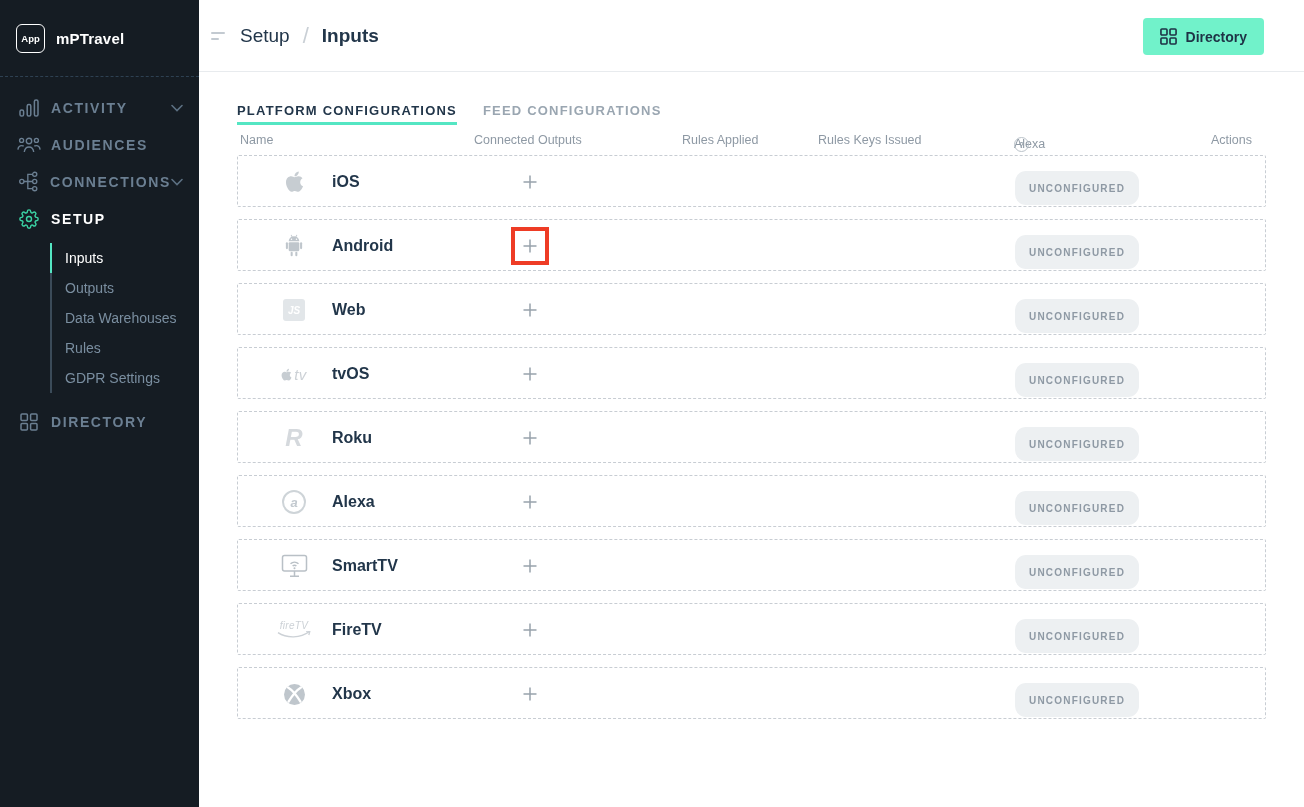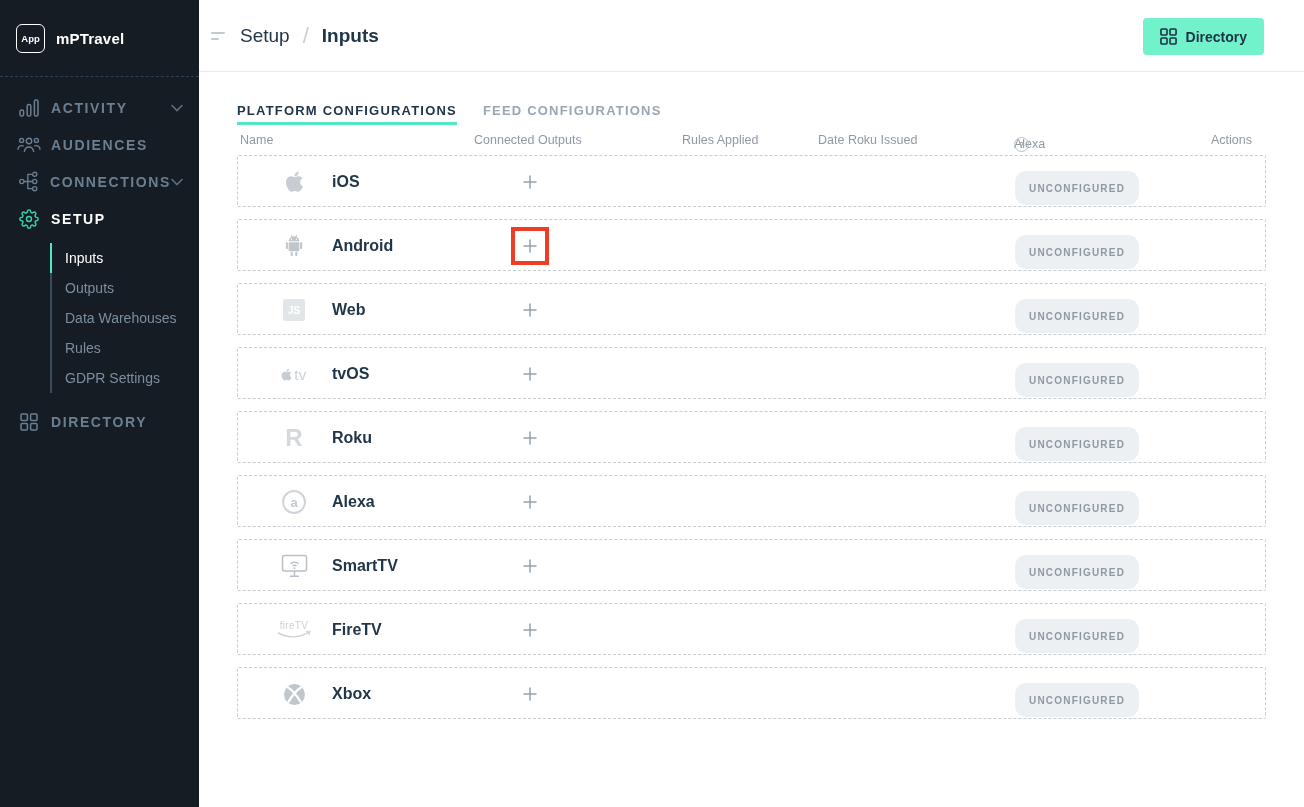--- a/index.html
+++ b/index.html
@@ -62,21 +62,21 @@
   .th-name{ left:3px; } .th-outputs{ left:237px; } .th-rules{ left:445px; }
   .th-keys{ left:581px; } .th-status{ left:777px; display:flex; align-items:center; gap:7px; }
   .th-actions{ right:14px; }
   .q-circle { width:15px; height:15px; border:1.3px solid #bac2c9; border-radius:50%;
     font-size:9px; color:#9aa5ae; display:inline-flex; align-items:center; justify-content:center;
     font-weight:700; cursor:pointer; }
 
   .prow { position:relative; height:52px; border:1px dashed #c8cdd3; border-radius:2px;
     background:#fff; margin-bottom:12px; }
   .picon { position:absolute; left:36px; top:0; width:40px; height:52px;
-    display:flex; align-items:center; justify-content:center; }
+    display:flex; align-items:center; justify-content:center;font-style:italic; }
   .pname { position:absolute; left:94px; top:0; height:52px; display:flex; align-items:center;
     font-size:16px; font-weight:700; color:#22364a; }
   .plus-wrap { position:absolute; left:273px; top:7px; width:38px; height:38px;
     display:flex; align-items:center; justify-content:center; cursor:pointer; }
   .plus-wrap.hl { border:4px solid #ee3c25; }
   .badge { position:absolute; left:777px; top:15px; height:34px; padding:0 14px;
     background:#edf0f2; border-radius:11px; font-size:10px; font-weight:700;
     letter-spacing:1.2px; color:#8e99a4; display:flex; align-items:center; }
 
   
@@ -214,21 +214,21 @@
           <circle cx="9" cy="9" r="6.3"></circle>
             <path d="M13.7 13.7l5.2 5.2"></path>
         </svg>
         </span>
     </div>
 
     <div class="thead">
       <span class="th-name">Name</span>
       <span class="th-outputs">Connected Outputs</span>
       <span class="th-rules">Rules Applied</span>
-      <span class="th-keys">Date Roku Issued</span>
+      <span class="th-keys">Rules Keys Issued</span>
       <span class="th-status">
         <span>Alexa</span>
         <span class="q-circle">?</span>
       </span>
       <span class="th-actions">Actions</span>
     </div>
 
     <div>
         <div class="prow">
           <span class="picon">

